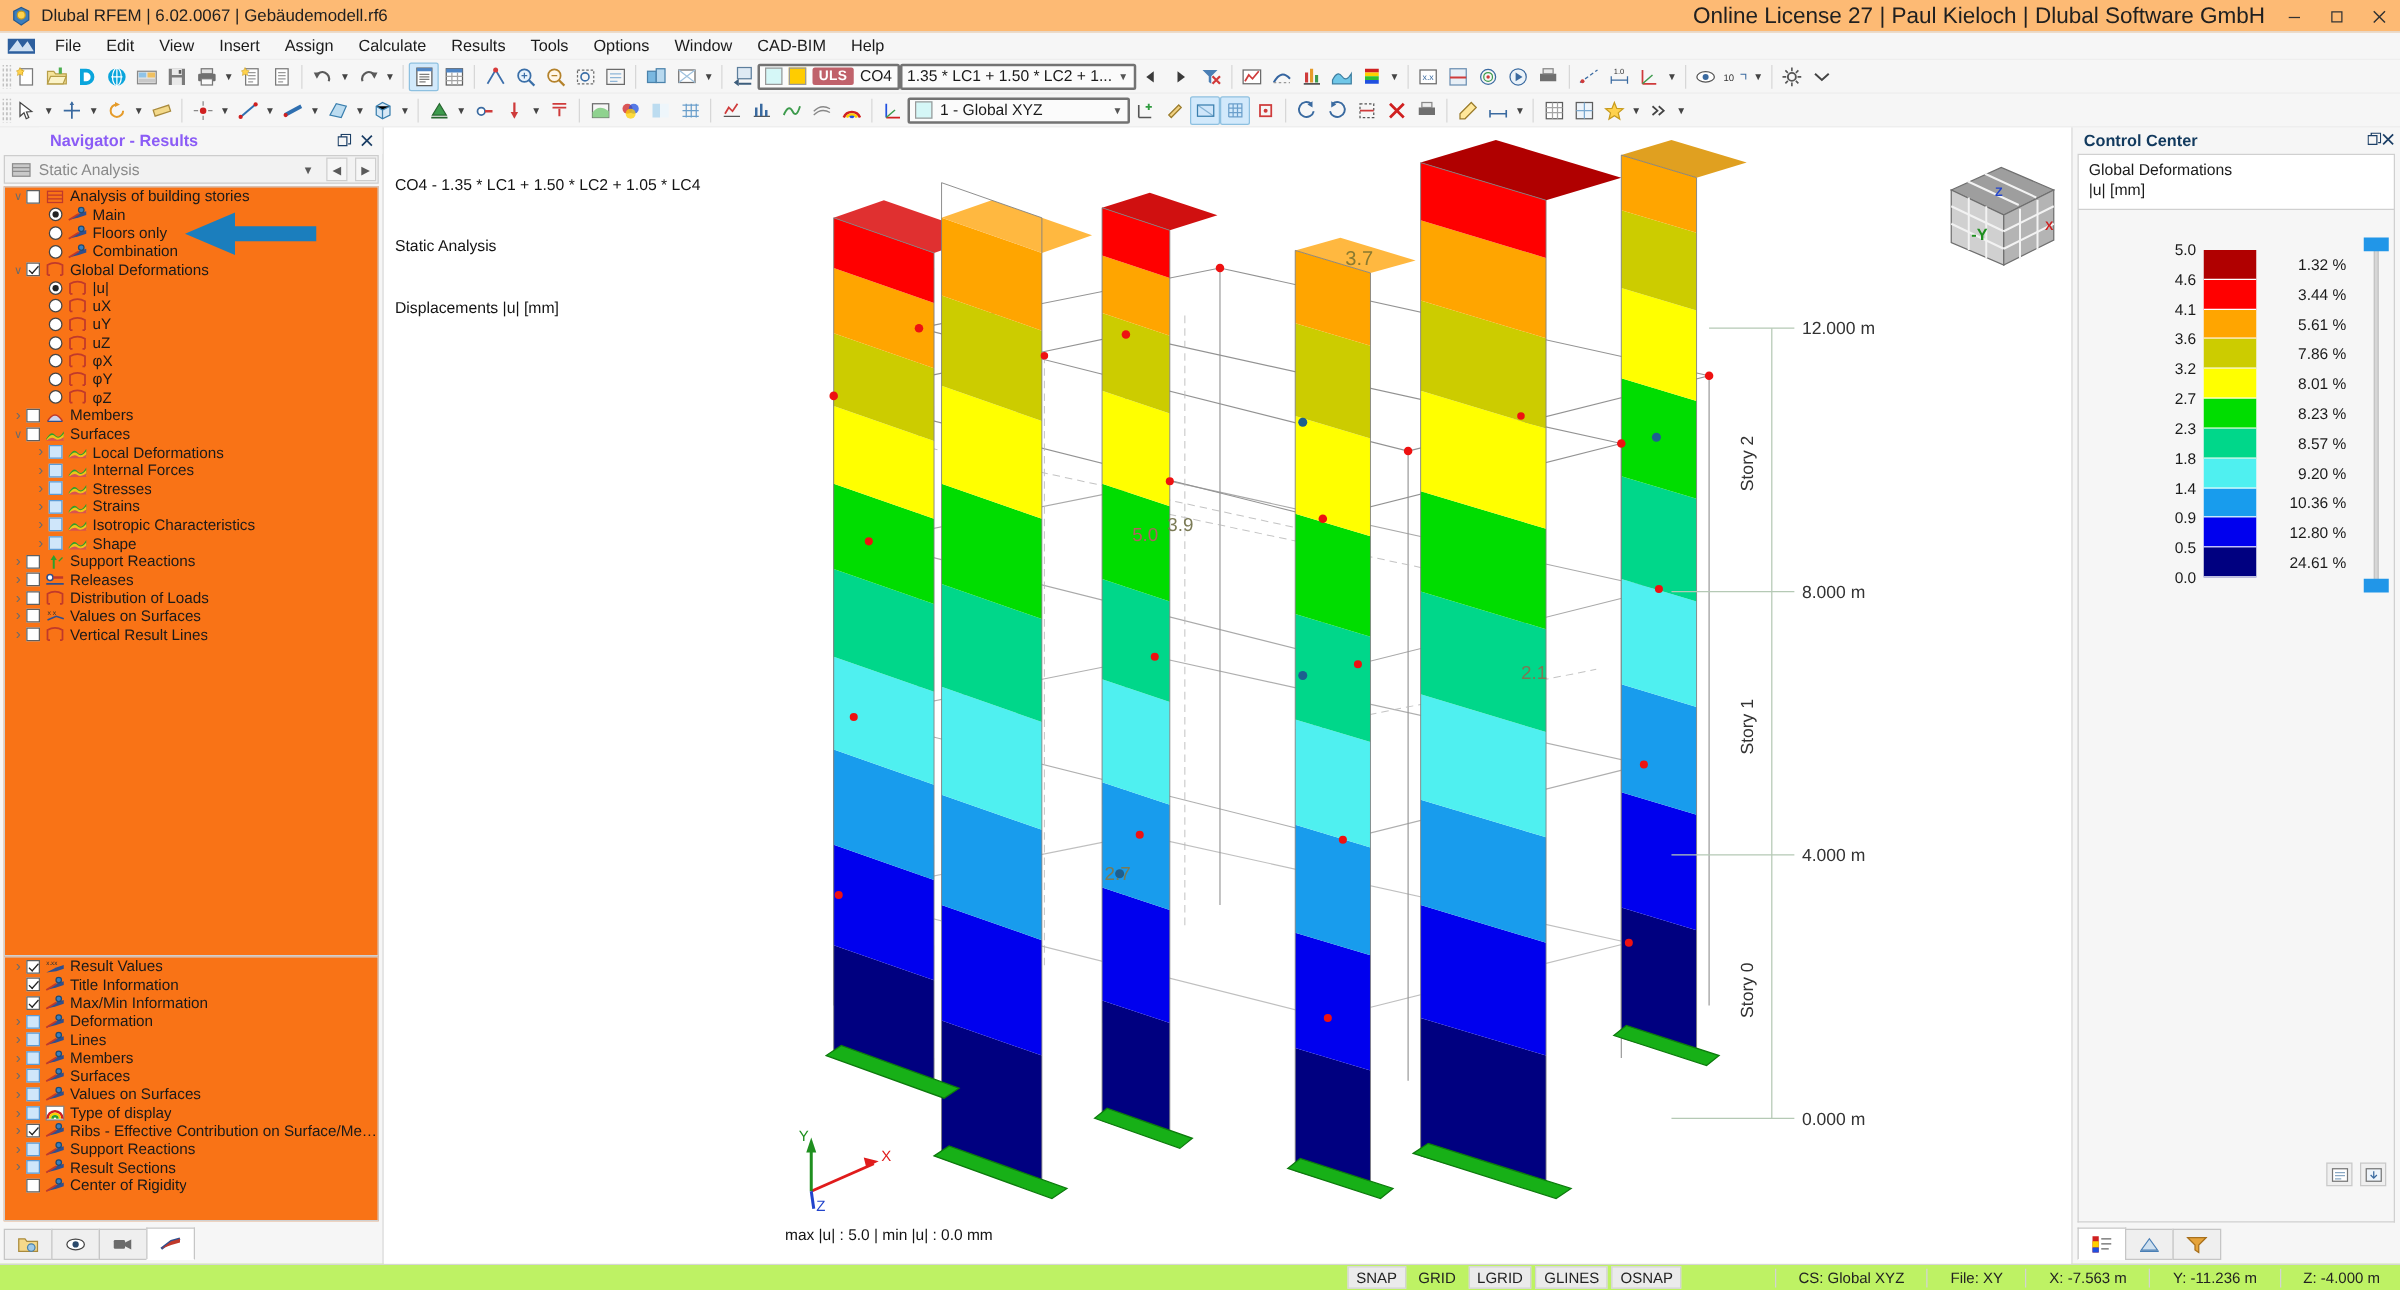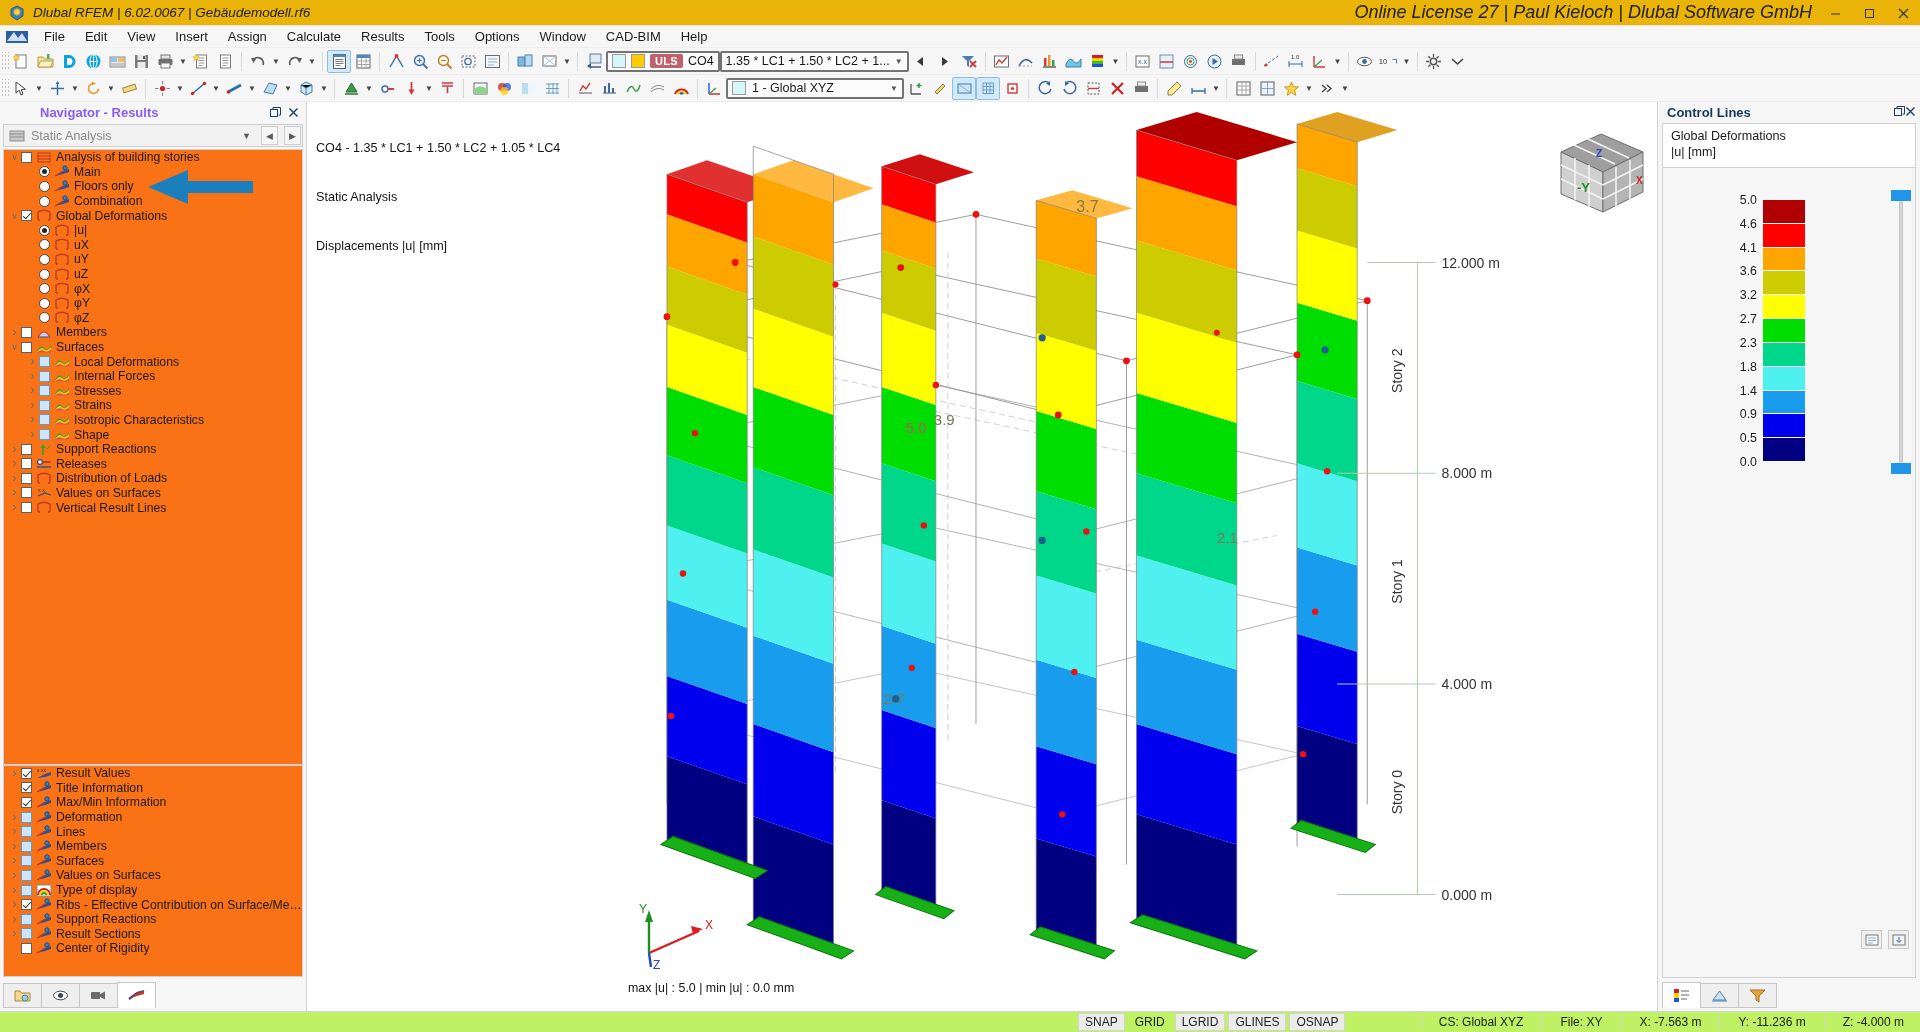--- a/index.html
+++ b/index.html
@@ -8,22 +8,22 @@
     font-family: "Liberation Sans", sans-serif;
     font-size: 13px;
     color: #1a1a1a;
     background: #f0f0f0;
     overflow: hidden;
   }
   #app { position: relative; width: 1920px; height: 1032px; display: flex; flex-direction: column; }
 
   
   .titlebar {
-    height: 26px; background: #eab308; display: flex; align-items: center;
-    border-bottom: 1px solid #e2e2e2; flex: none; position: relative; font-style: italic;
+    height: 26px; background: #fdba74; display: flex; align-items: center;
+    border-bottom: 1px solid #e2e2e2; flex: none; position: relative;
   }
   .titlebar .app-icon {
     width: 18px; height: 18px; margin: 0 7px 0 8px; position: relative; flex: none;
   }
   .titlebar .title-text { font-size: 13.5px; color: #202020; }
   .titlebar .license {
     position: absolute; right: 108px; font-size: 18px; color: #202020; white-space: nowrap;
   }
   .winbtns { position: absolute; right: 0; top: 0; height: 26px; display: flex; }
   .winbtn { width: 34px; height: 26px; display: flex; align-items: center; justify-content: center;
@@ -1440,21 +1440,21 @@
           <path d="M12 52 L14 66" stroke="#2244cc" stroke-width="2.4"></path>
           <text x="16" y="68" font-size="12" fill="#2244cc" font-family="sans-serif">Z</text>
         </svg>
       </div>
 
       <div class="vp-minmax">max |u| : 5.0 | min |u| : 0.0 mm</div>
     </div>
 
     <div class="ctrlpanel">
       <div class="cp-title">
-        <span>Control Lines</span>
+        <span>Control Center</span>
         <span style="flex:1"></span>
         <span class="ph-btn">
           <svg width="11" height="11" viewBox="0 0 11 11">
               <rect x="0.5" y="2.5" width="7" height="7" fill="none" stroke="#1c3f66"></rect>
               <path d="M3 2.5 V0.5 H10.5 V8 H8.5" fill="none" stroke="#1c3f66"></path>
             </svg>
         </span>
         <span class="ph-btn">
           <svg width="11" height="11" viewBox="0 0 11 11">
               <path d="M1.5 1.5 L9.5 9.5 M9.5 1.5 L1.5 9.5" stroke="#1c3f66" stroke-width="1.4"></path>
@@ -1489,20 +1489,33 @@
               <div class="lg-bar" style="height:9.090909090909092%;background:#ffa500"></div>
               <div class="lg-bar" style="height:9.090909090909092%;background:#cccc00"></div>
               <div class="lg-bar" style="height:9.090909090909092%;background:#ffff00"></div>
               <div class="lg-bar" style="height:9.090909090909092%;background:#00dd00"></div>
               <div class="lg-bar" style="height:9.090909090909092%;background:#00d78a"></div>
               <div class="lg-bar" style="height:9.090909090909092%;background:#4ff0f0"></div>
               <div class="lg-bar" style="height:9.090909090909092%;background:#189ced"></div>
               <div class="lg-bar" style="height:9.090909090909092%;background:#0000ee"></div>
               <div class="lg-bar" style="height:9.090909090909092%;background:#000080"></div>
             </div>
+          <div class="lg-pct" id="lg-pct">
+              <span style="top:4.545454545454546%">1.32 %</span>
+              <span style="top:13.636363636363635%">3.44 %</span>
+              <span style="top:22.727272727272727%">5.61 %</span>
+              <span style="top:31.818181818181817%">7.86 %</span>
+              <span style="top:40.909090909090914%">8.01 %</span>
+              <span style="top:50%">8.23 %</span>
+              <span style="top:59.09090909090909%">8.57 %</span>
+              <span style="top:68.18181818181817%">9.20 %</span>
+              <span style="top:77.27272727272727%">10.36 %</span>
+              <span style="top:86.36363636363636%">12.80 %</span>
+              <span style="top:95.45454545454545%">24.61 %</span>
+            </div>
           <div class="lg-slider">
             <div class="lg-track"></div>
             <div class="lg-thumb" style="top:0px"></div>
             <div class="lg-thumb" style="bottom:0px"></div>
           </div>
         </div>
 
         <div class="cp-bottomicons">
           <div class="cp-icon-btn">
             <svg width="14" height="12" viewBox="0 0 14 12">

